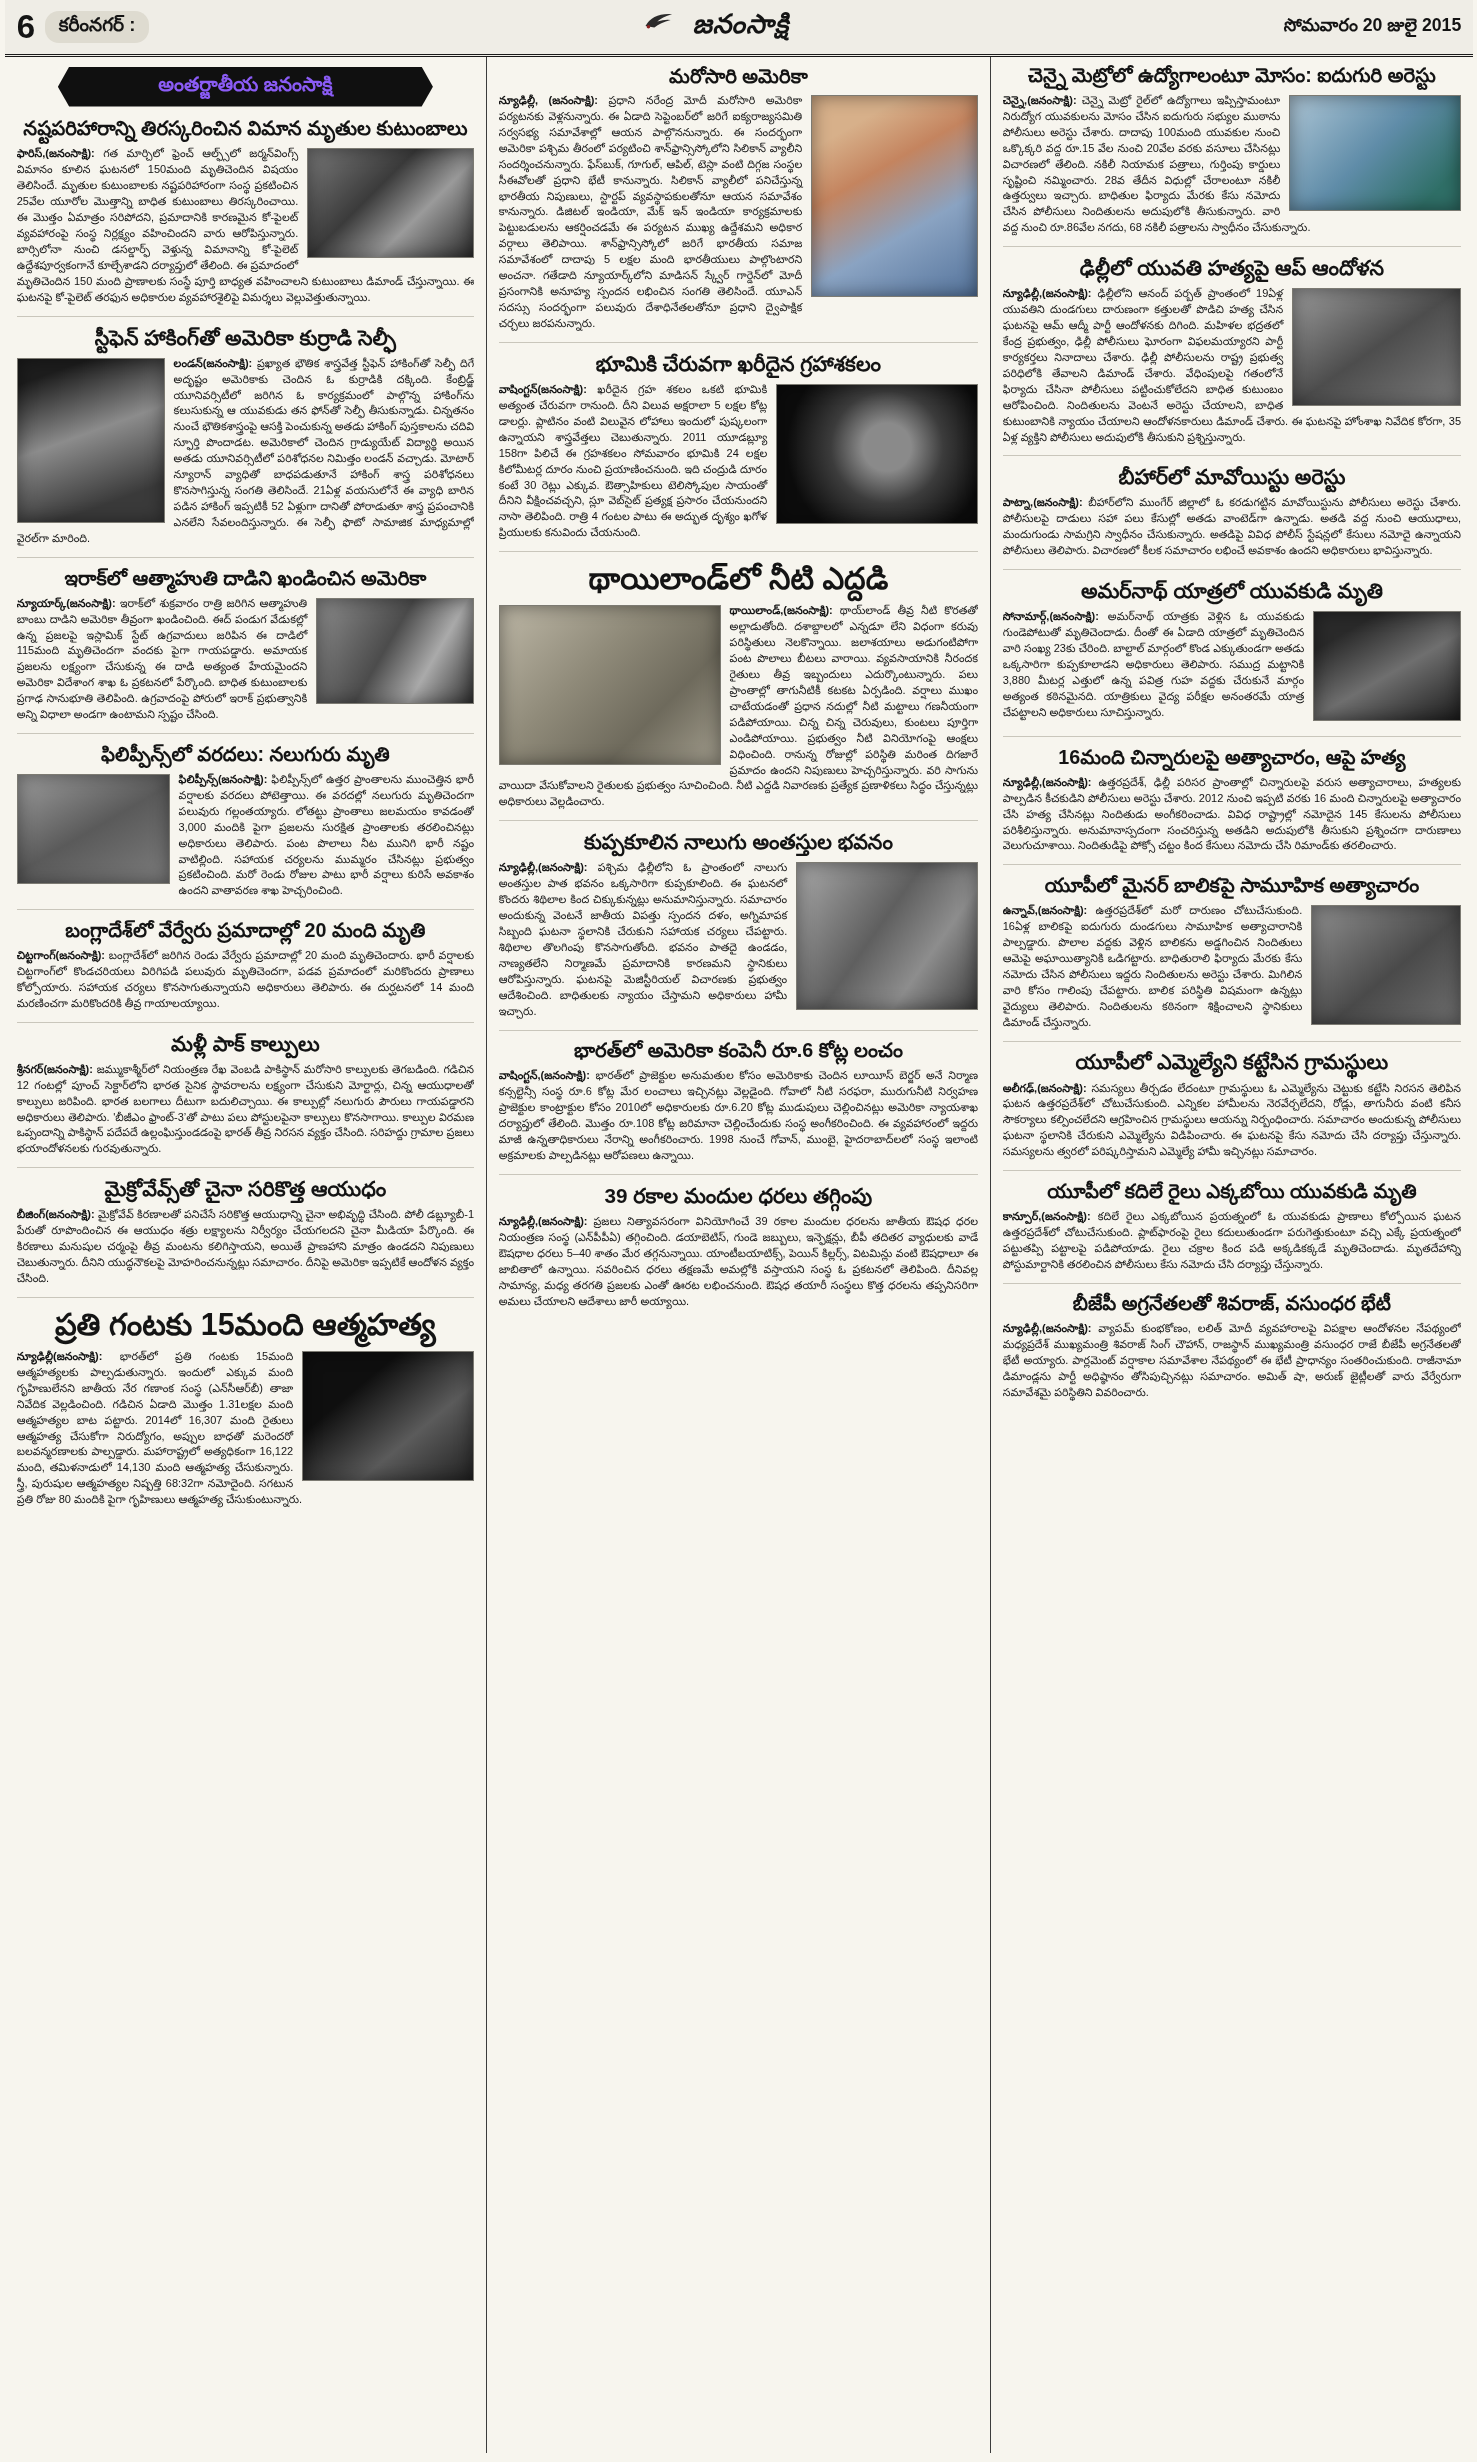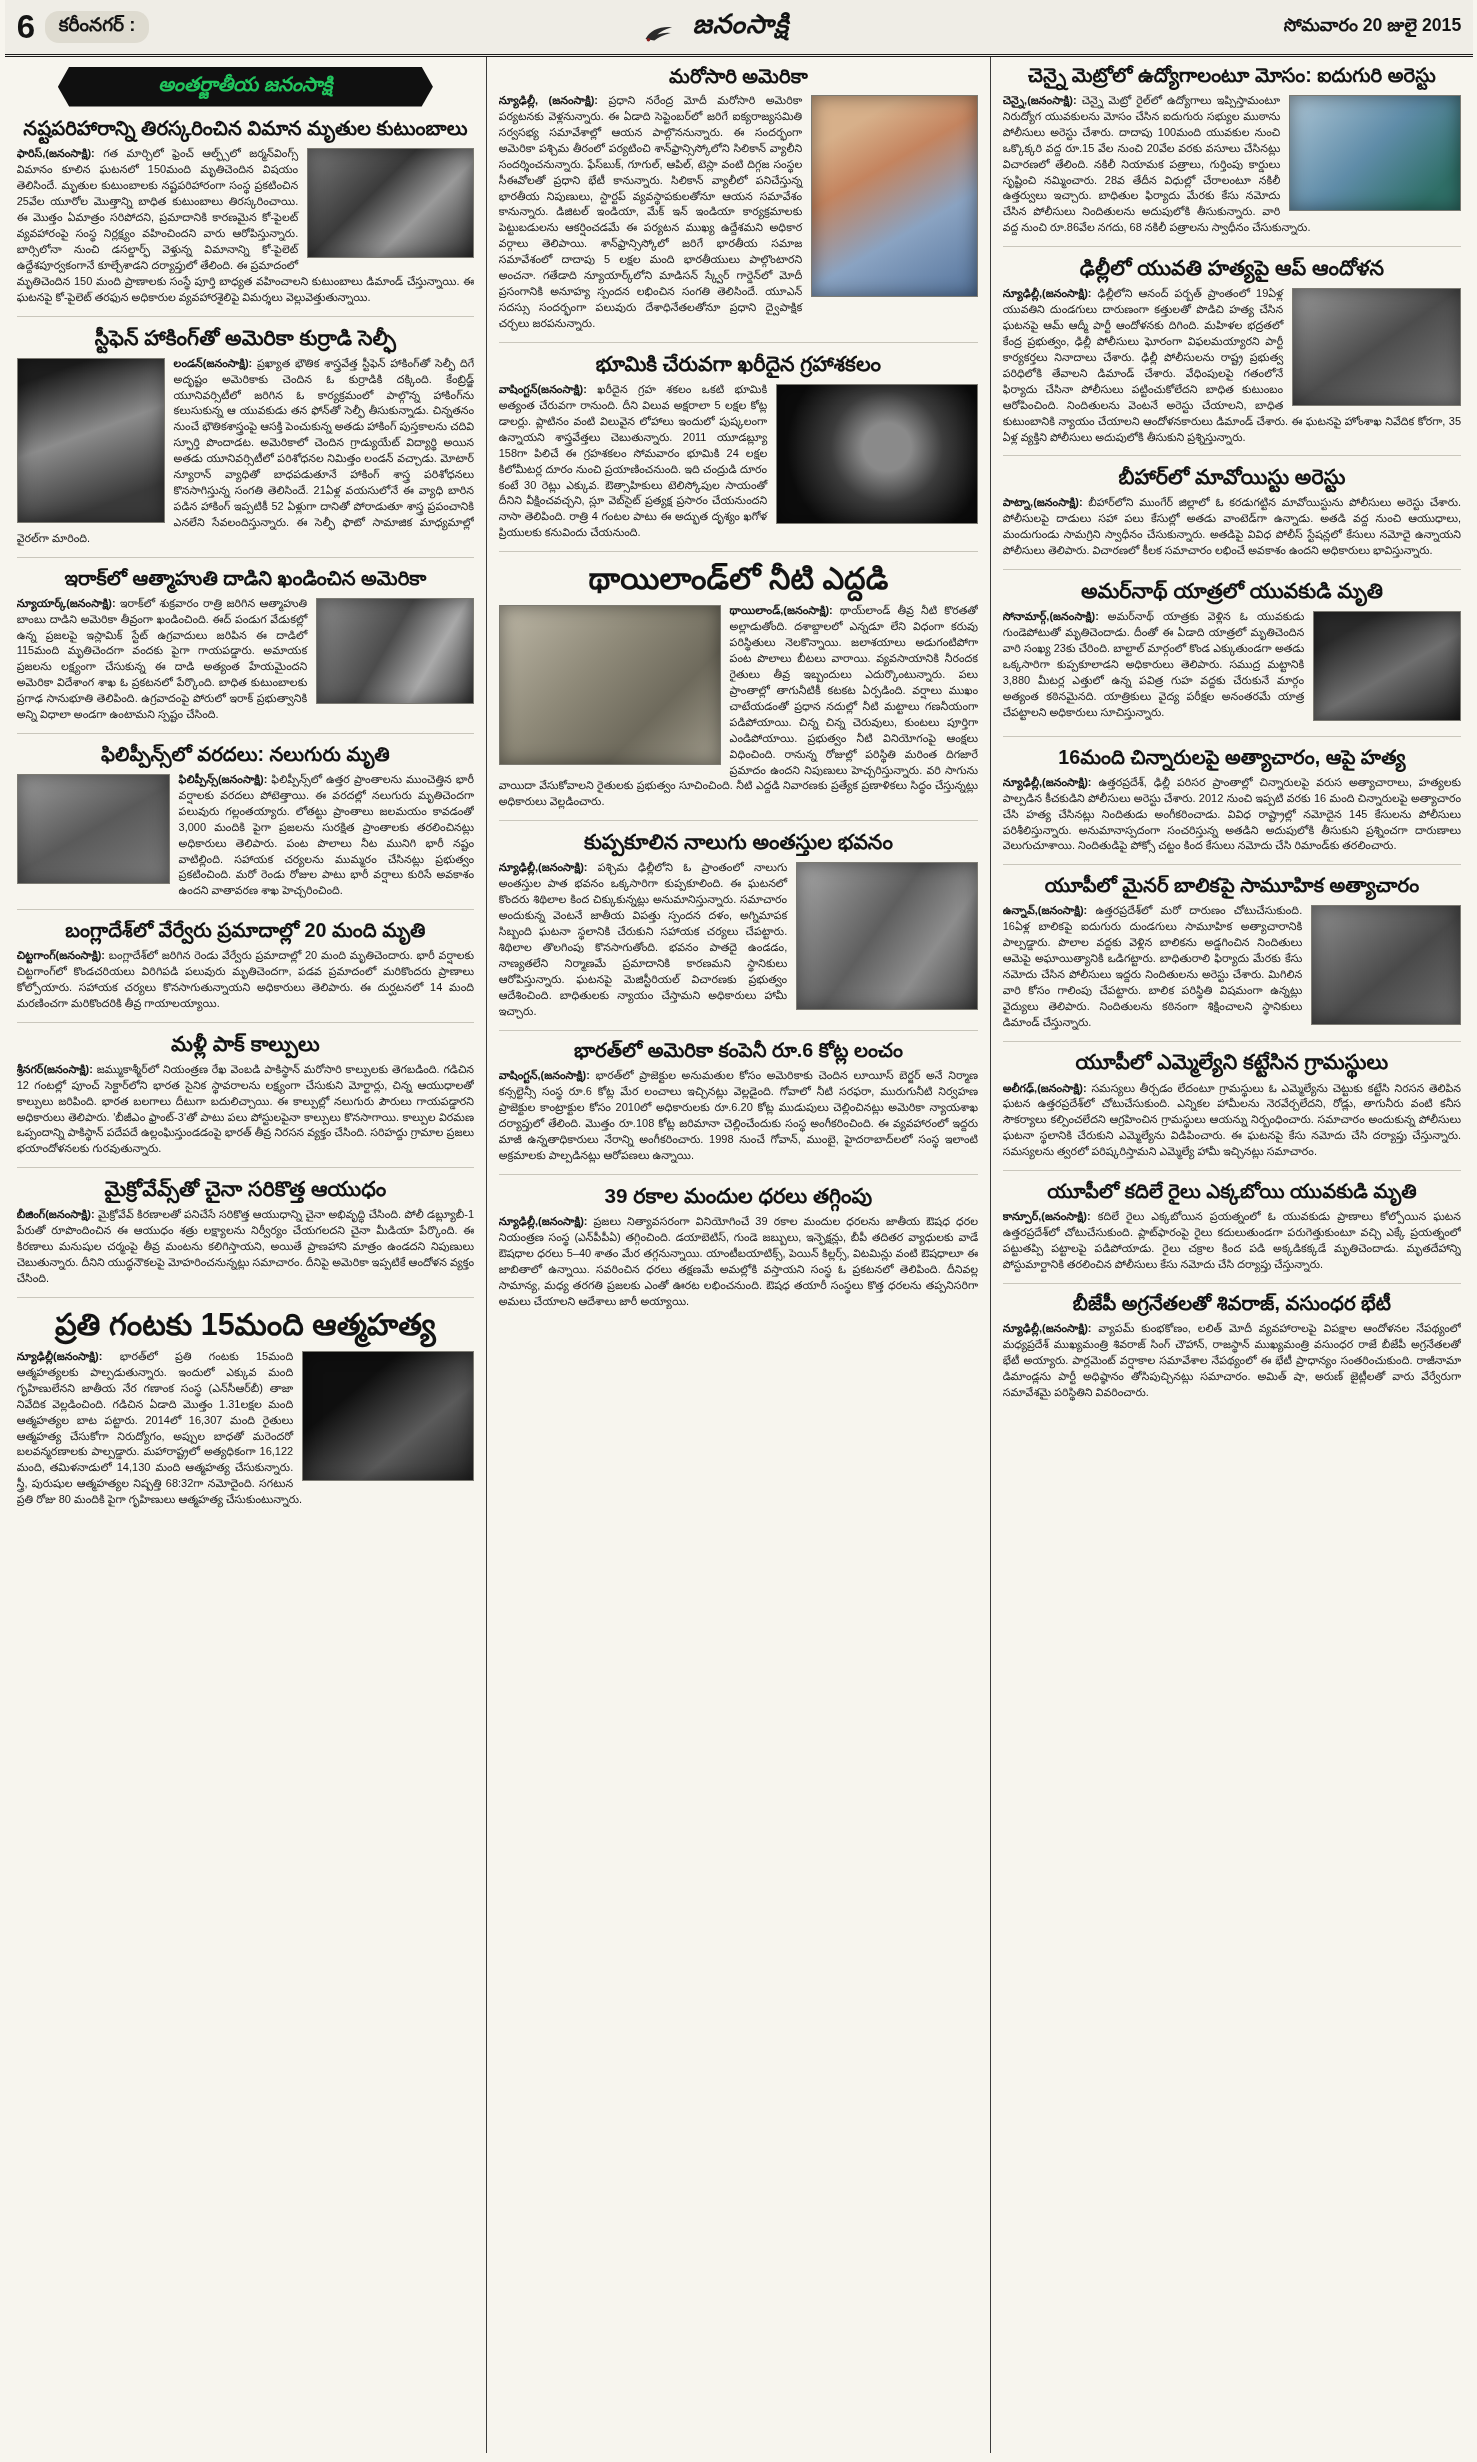--- a/index.html
+++ b/index.html
@@ -12,35 +12,34 @@
   }
 
   
   .topbar {
     height:57px; display:flex; align-items:center; justify-content:space-between;
     padding:3.9px 11.8px; background:#efede6; border-bottom:3.9px double #1a1a1a;
   }
   .topbar .left { display:flex; align-items:center; gap:9.9px; }
   .pagenum { font-size:33px; font-weight:bold; }
   .edition { font-size:18.7px; font-weight:bold; background:#dedbd0; padding:3px 13.8px; border-radius:14px; }
-  .masthead { display:flex; align-items:flex-end; gap:19px; }
+  .masthead { display:flex; align-items:flex-start; gap:19px; }
   .masthead .title { font-size:26.6px; font-weight:bold; font-style:italic; letter-spacing:1px; }
   .dateline-top { font-size:17.7px; font-weight:bold; }
 
   
   .cols { display:grid; grid-template-columns:481px 504px 483px; height:2396px; }
   .col { padding:5.9px 11.8px 9.9px 11.8px; overflow:hidden; }
   .col + .col { border-left:1px solid #3c3c3c; }
 
   
   .ribbon {
-    background:#101010; color:#22c55e; font-weight:bold; font-size:19.7px;
+    background:#101010; color:#8b5cf6; font-weight:bold; font-size:19.7px;
     text-align:center; padding:5.9px 0; width:82%; margin:3.9px auto 9.9px auto;
     clip-path:polygon(3% 0,97% 0,100% 50%,97% 100%,3% 100%,0 50%);
-    font-style:italic;
   }
 
   
   .story { margin-bottom:9.9px; overflow:hidden; }
   .story + .story { border-top:1px solid #c9c6bb; padding-top:7.9px; }
   .hl { font-weight:bold; text-align:center; font-size:20.7px; line-height:1.22; margin-bottom:5.9px; }
   .hl.two { font-size:19.7px; }
   .hl.big { font-size:30.5px; }
   .hl.huge { font-size:34px; }
   .kicker { text-align:center; font-weight:bold; font-size:19.7px; margin:2px 0 0 0; }

